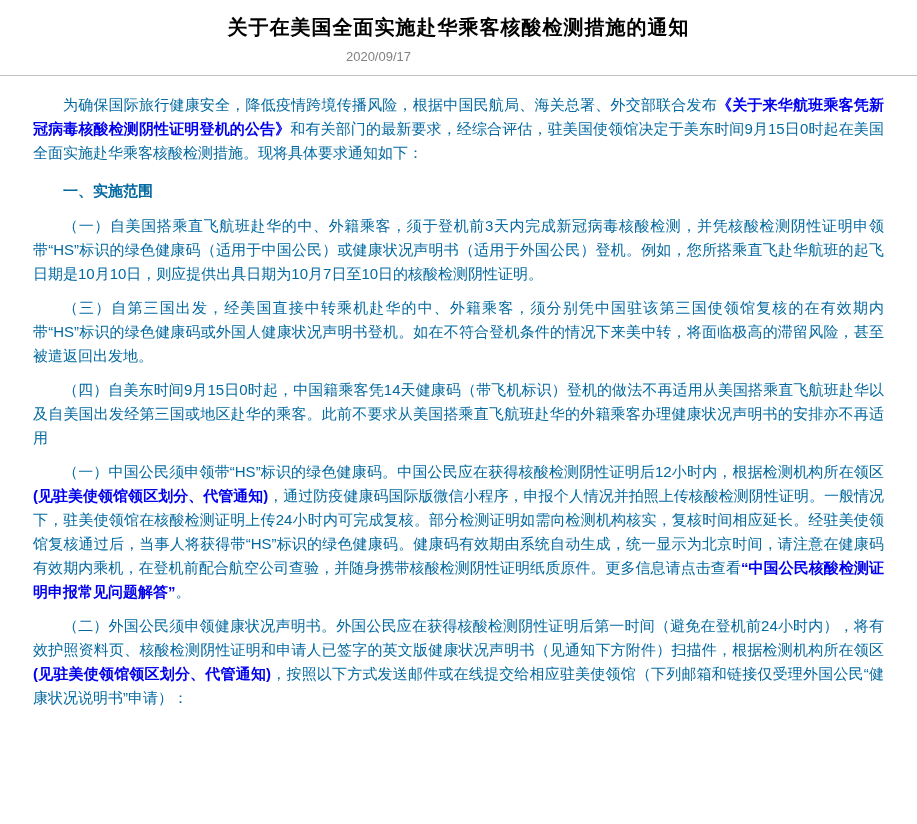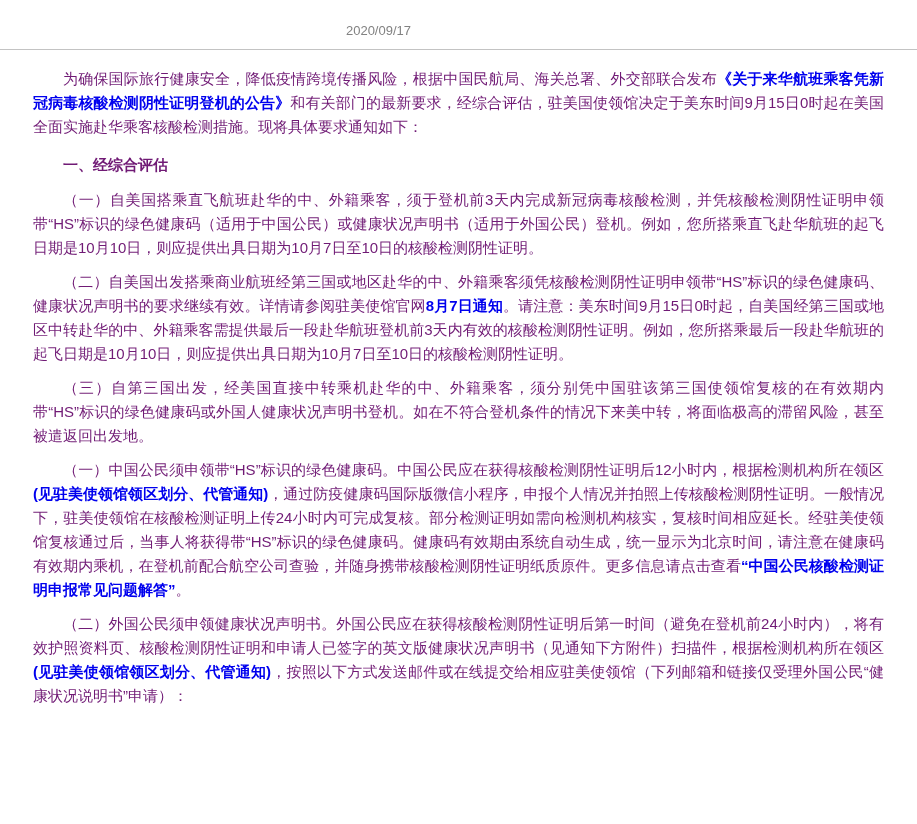--- a/index.html
+++ b/index.html
@@ -37,41 +37,42 @@
     margin: 0;
   }
   .content {
     padding: 17px 33px 12px 33px;
     font-size: 15px;
     line-height: 24px;
     text-align: justify;
   }
   .content p { margin: 0 0 10px 0; text-indent: 2em; }
   .content p.heading { font-weight: bold; margin: 14px 0 11px 0; }
-  .seg { color: #701a75; }
+  .seg { color: #0369a1; }
   .seg.link {
     color: #0000ee;
     font-weight: bold;
     cursor: pointer;
   }
 </style>
 </head>
 <body>
 
 <div class="page">
   <header class="notice-header">
+    <h1 class="page-title">关于在美国全面实施赴华乘客核酸检测措施的通知</h1>
     <div class="date-row">
       <span>2020/09/17</span>
     </div>
   </header>
 
   <hr class="divider">
 
   <main class="content">
       <p class="paragraph"><span class="seg text">为确保国际旅行健康安全，降低疫情跨境传播风险，根据中国民航局、海关总署、外交部联合发布</span><span class="seg link">《关于来华航班乘客凭新冠病毒核酸检测阴性证明登机的公告》</span><span class="seg text">和有关部门的最新要求，经综合评估，驻美国使领馆决定于美东时间9月15日0时起在美国全面实施赴华乘客核酸检测措施。现将具体要求通知如下：</span></p>
-      <p class="heading"><span class="seg text">一、经综合评估</span></p>
+      <p class="heading"><span class="seg text">一、实施范围</span></p>
       <p class="paragraph"><span class="seg text">（一）自美国搭乘直飞航班赴华的中、外籍乘客，须于登机前3天内完成新冠病毒核酸检测，并凭核酸检测阴性证明申领带“HS”标识的绿色健康码（适用于中国公民）或健康状况声明书（适用于外国公民）登机。例如，您所搭乘直飞赴华航班的起飞日期是10月10日，则应提供出具日期为10月7日至10日的核酸检测阴性证明。</span></p>
-      <p class="paragraph"><span class="seg text">（二）自美国出发搭乘商业航班经第三国或地区赴华的中、外籍乘客须凭核酸检测阴性证明申领带“HS”标识的绿色健康码、健康状况声明书的要求继续有效。详情请参阅驻美使馆官网</span><span class="seg link">8月7日通知</span><span class="seg text">。请注意：美东时间9月15日0时起，自美国经第三国或地区中转赴华的中、外籍乘客需提供最后一段赴华航班登机前3天内有效的核酸检测阴性证明。例如，您所搭乘最后一段赴华航班的起飞日期是10月10日，则应提供出具日期为10月7日至10日的核酸检测阴性证明。</span></p>
       <p class="paragraph"><span class="seg text">（三）自第三国出发，经美国直接中转乘机赴华的中、外籍乘客，须分别凭中国驻该第三国使领馆复核的在有效期内带“HS”标识的绿色健康码或外国人健康状况声明书登机。如在不符合登机条件的情况下来美中转，将面临极高的滞留风险，甚至被遣返回出发地。</span></p>
+      <p class="paragraph"><span class="seg text">（四）自美东时间9月15日0时起，中国籍乘客凭14天健康码（带飞机标识）登机的做法不再适用从美国搭乘直飞航班赴华以及自美国出发经第三国或地区赴华的乘客。此前不要求从美国搭乘直飞航班赴华的外籍乘客办理健康状况声明书的安排亦不再适用</span></p>
       <p class="paragraph"><span class="seg text">（一）中国公民须申领带“HS”标识的绿色健康码。中国公民应在获得核酸检测阴性证明后12小时内，根据检测机构所在领区 </span><span class="seg link">(见驻美使领馆领区划分、代管通知)</span><span class="seg text">，通过防疫健康码国际版微信小程序，申报个人情况并拍照上传核酸检测阴性证明。一般情况下，驻美使领馆在核酸检测证明上传24小时内可完成复核。部分检测证明如需向检测机构核实，复核时间相应延长。经驻美使领馆复核通过后，当事人将获得带“HS”标识的绿色健康码。健康码有效期由系统自动生成，统一显示为北京时间，请注意在健康码有效期内乘机，在登机前配合航空公司查验，并随身携带核酸检测阴性证明纸质原件。更多信息请点击查看</span><span class="seg link">“中国公民核酸检测证明申报常见问题解答”</span><span class="seg text">。</span></p>
       <p class="paragraph"><span class="seg text">（二）外国公民须申领健康状况声明书。外国公民应在获得核酸检测阴性证明后第一时间（避免在登机前24小时内），将有效护照资料页、核酸检测阴性证明和申请人已签字的英文版健康状况声明书（见通知下方附件）扫描件，根据检测机构所在领区</span><span class="seg link">(见驻美使领馆领区划分、代管通知)</span><span class="seg text">，按照以下方式发送邮件或在线提交给相应驻美使领馆（下列邮箱和链接仅受理外国公民“健康状况说明书”申请）：</span></p>
     </main>
 </div>
 
 </body></html>

